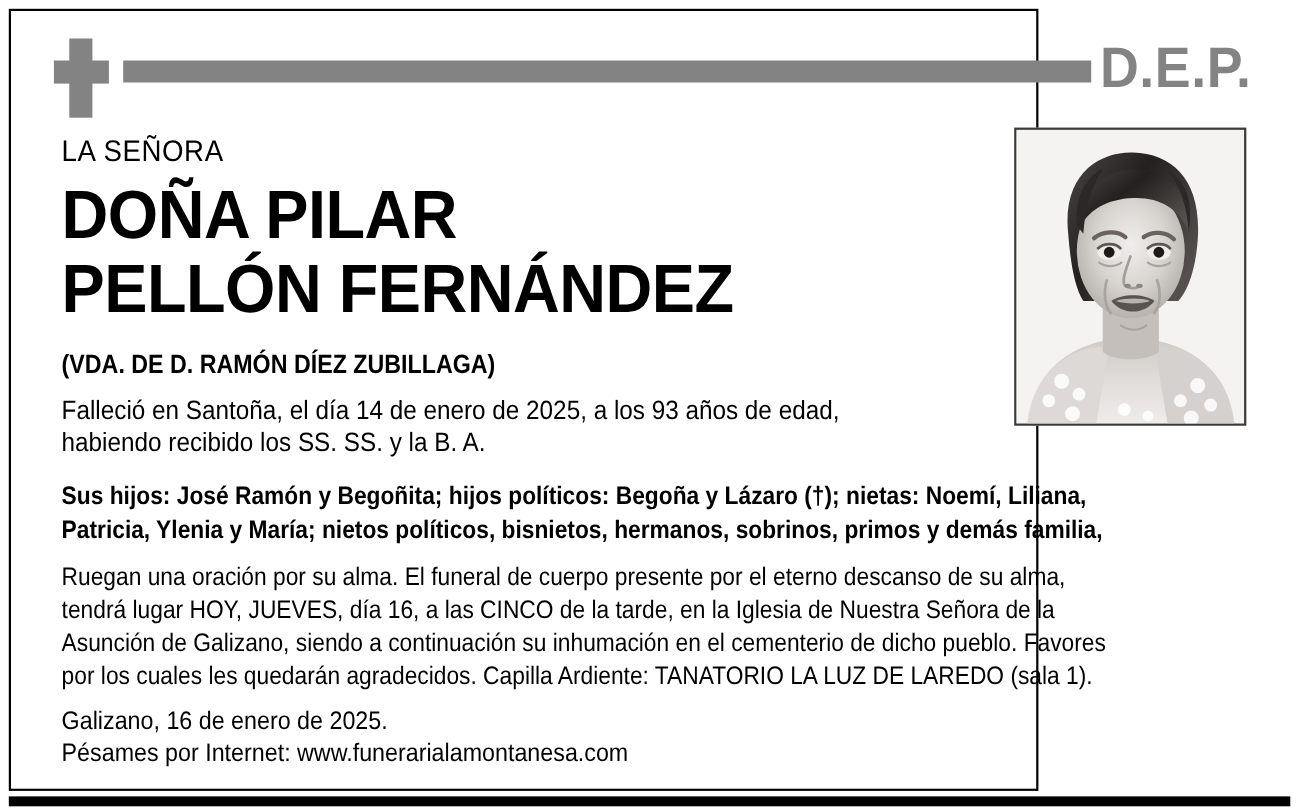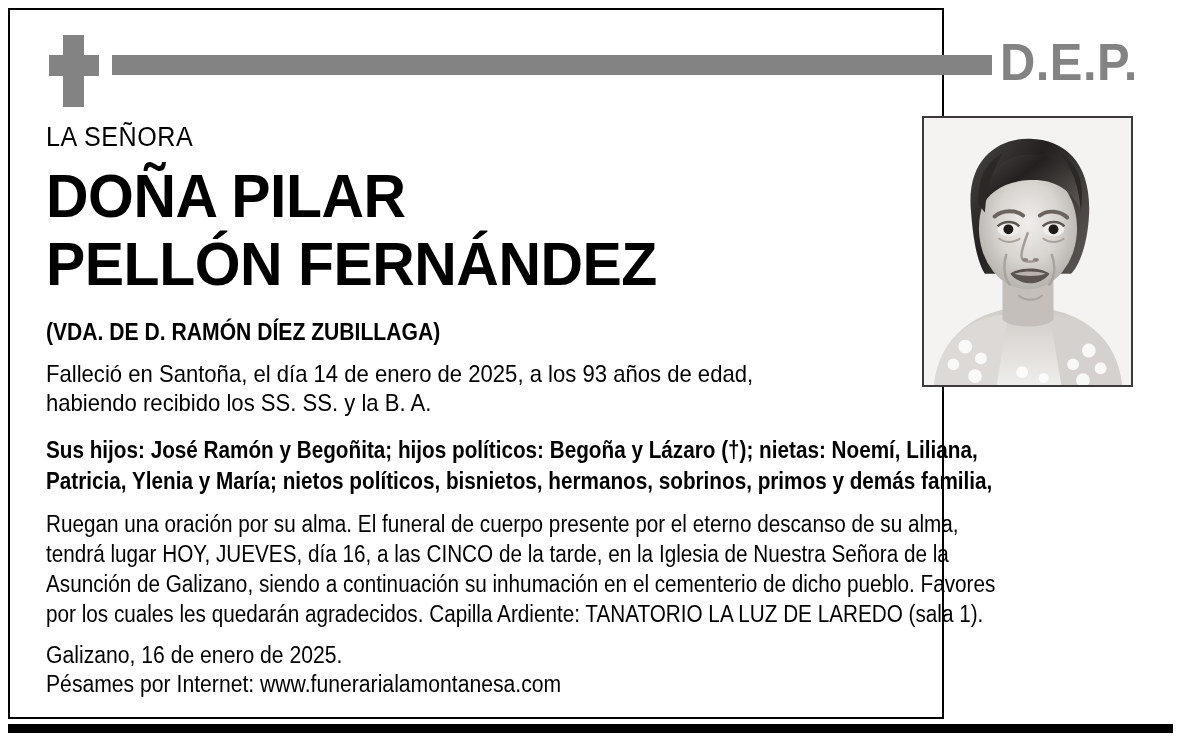--- a/index.html
+++ b/index.html
@@ -100,21 +100,21 @@
     box-sizing: border-box;
     border: 2px solid #3a3a3a;
     background: #e9e9e9;
     overflow: hidden;
   }
   .portrait svg { display: block; width: 100%; height: 100%; }
 
   
   .content {
     position: absolute;
-    left: 36px;
+    left: 46px;
     top: 112px;
     width: 1090px;
     color: #000000;
   }
 
   .la-senora {
     font-family: "Liberation Sans Narrow", "Liberation Sans", sans-serif;
     font-weight: normal;
     font-size: 27px;
     line-height: 30px;

